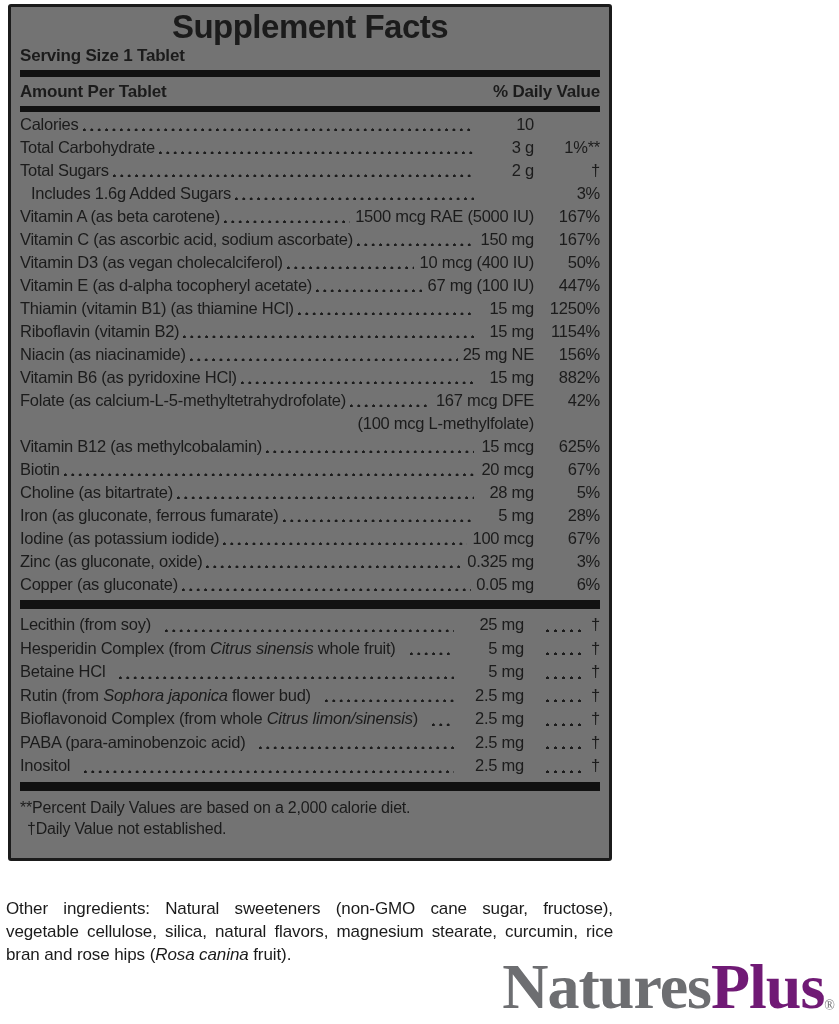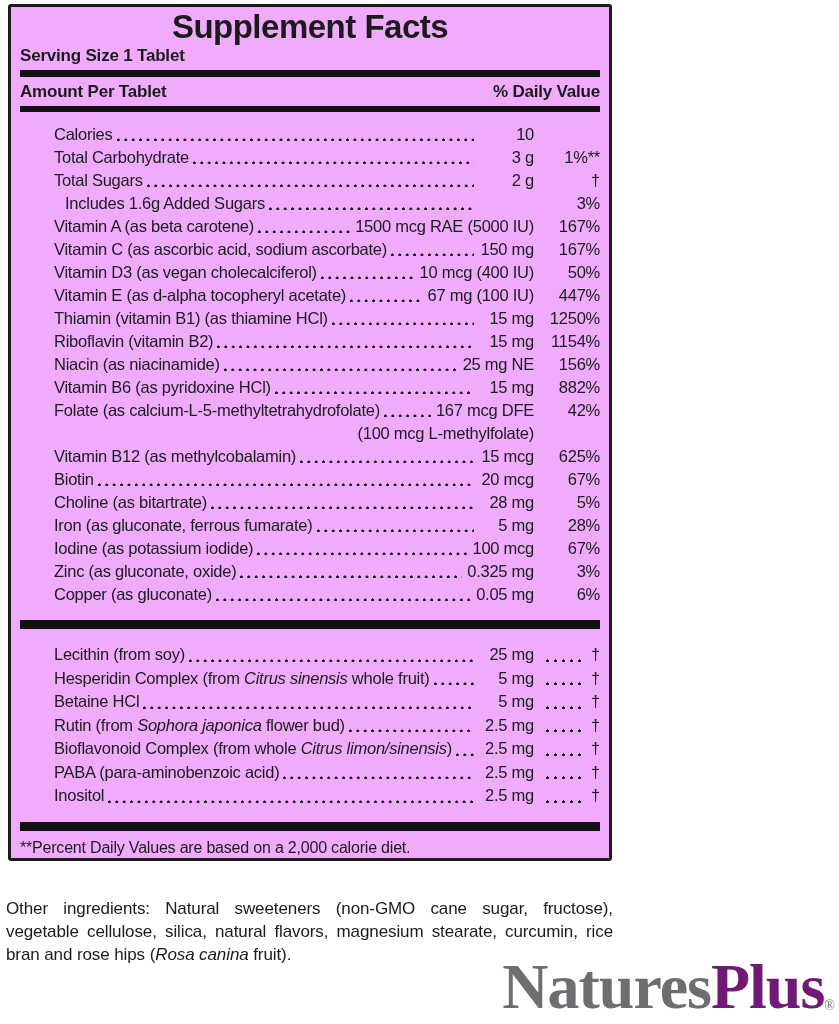--- a/index.html
+++ b/index.html
@@ -11,47 +11,47 @@
     color:#1b1b1b;
     overflow:hidden;
   }
   .label-box{
     position:absolute;left:8px;top:4px;
     width:604px;height:857px;
     border:3px solid #1b1b1b;
     border-radius:3px;
     box-sizing:border-box;
     padding:2px 9px 0 9px;
-    background:#f0abfc;
+    background:#737373;
     overflow:hidden;
   }
   .sf-title{
     font-size:33px;font-weight:bold;letter-spacing:-0.5px;
     text-align:center;line-height:36px;margin:0;
   }
   .serving{
     font-size:17px;font-weight:bold;line-height:20px;margin-top:1px;
     letter-spacing:-0.2px;
   }
   .bar{background:#111;}
   .bar-thick{height:7px;margin-top:4px;}
   .bar-med{height:6px;}
   .bar-heavy{height:9px;margin:3px 0;}
   .col-headers{
     display:flex;justify-content:space-between;align-items:flex-end;
     font-size:17px;font-weight:bold;
     padding:5px 0 4px 0;letter-spacing:-0.2px;
   }
-  .rows{padding:11px 0;margin-left:34px;}
+  .rows{padding:1px 0;}
   .row{
     display:flex;align-items:baseline;
     font-size:16.5px;line-height:23px;height:23px;
     white-space:nowrap;letter-spacing:-0.25px;
   }
-  .rows-secondary .row{line-height:23.5px;height:23.5px;}
+  .rows-secondary .row{line-height:23.5px;height:23.5px;gap:10px;}
   .row.indent .nm{padding-left:11px;}
   .nm .it{font-style:italic;}
   .leader{
     flex:1;min-width:10px;align-self:flex-end;
     height:4px;margin:0 5px 4px 4px;
     background-image:radial-gradient(circle at 1.4px 1.9px, #1b1b1b 1.35px, transparent 1.6px);
     background-size:7.4px 4px;background-repeat:repeat-x;
   }
   .amt{min-width:55px;text-align:right;}
   .dv{width:66px;text-align:right;}

